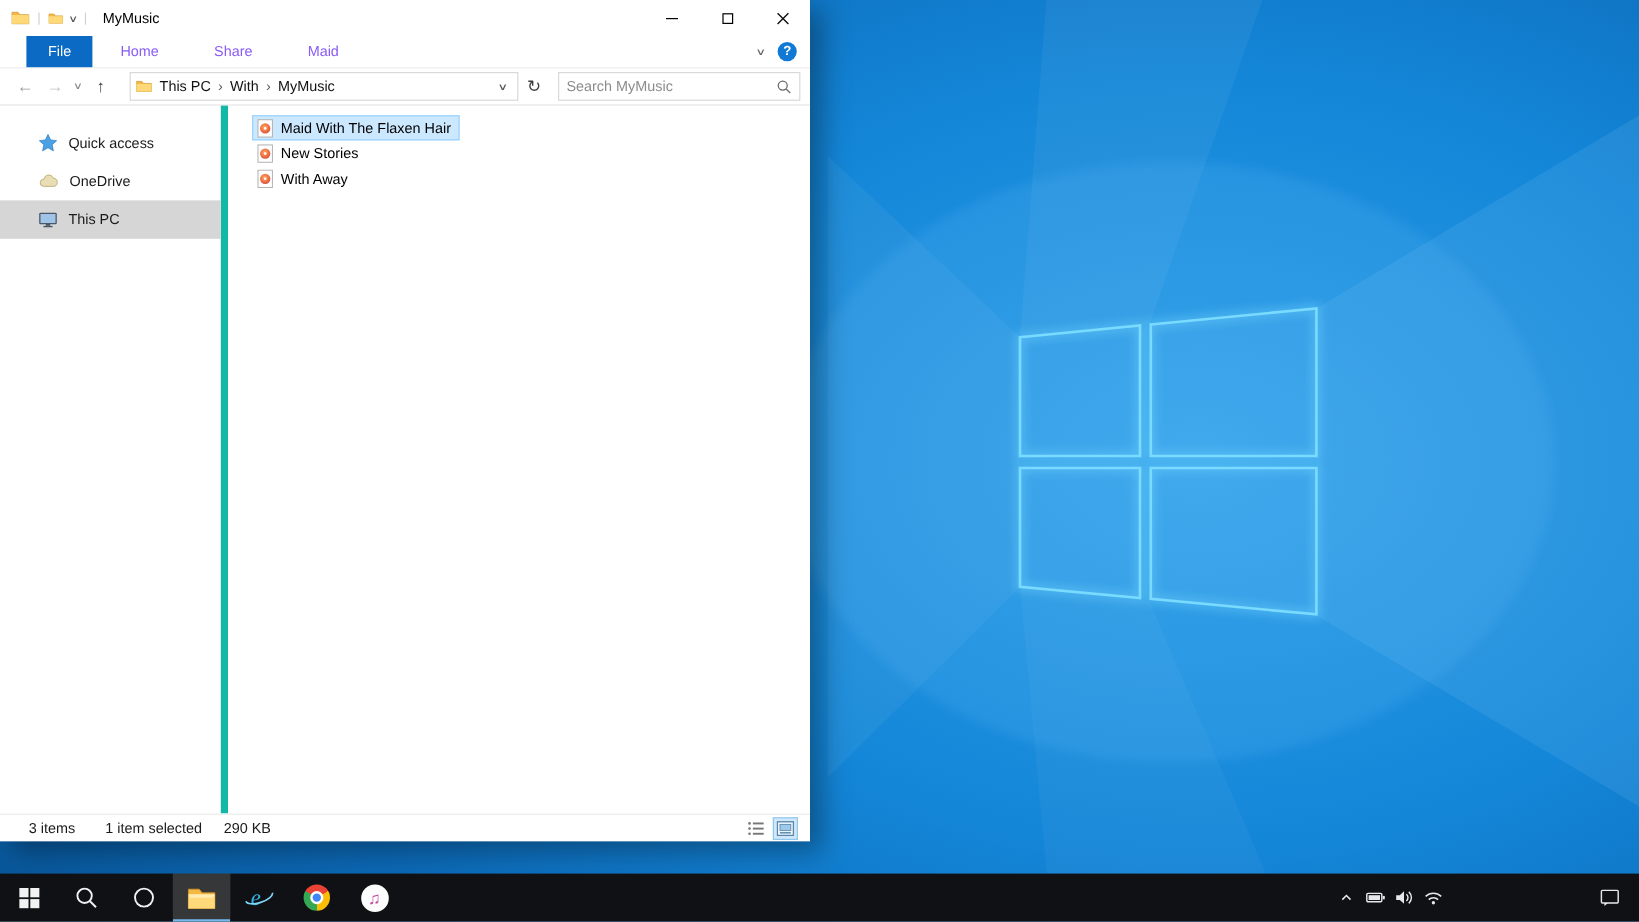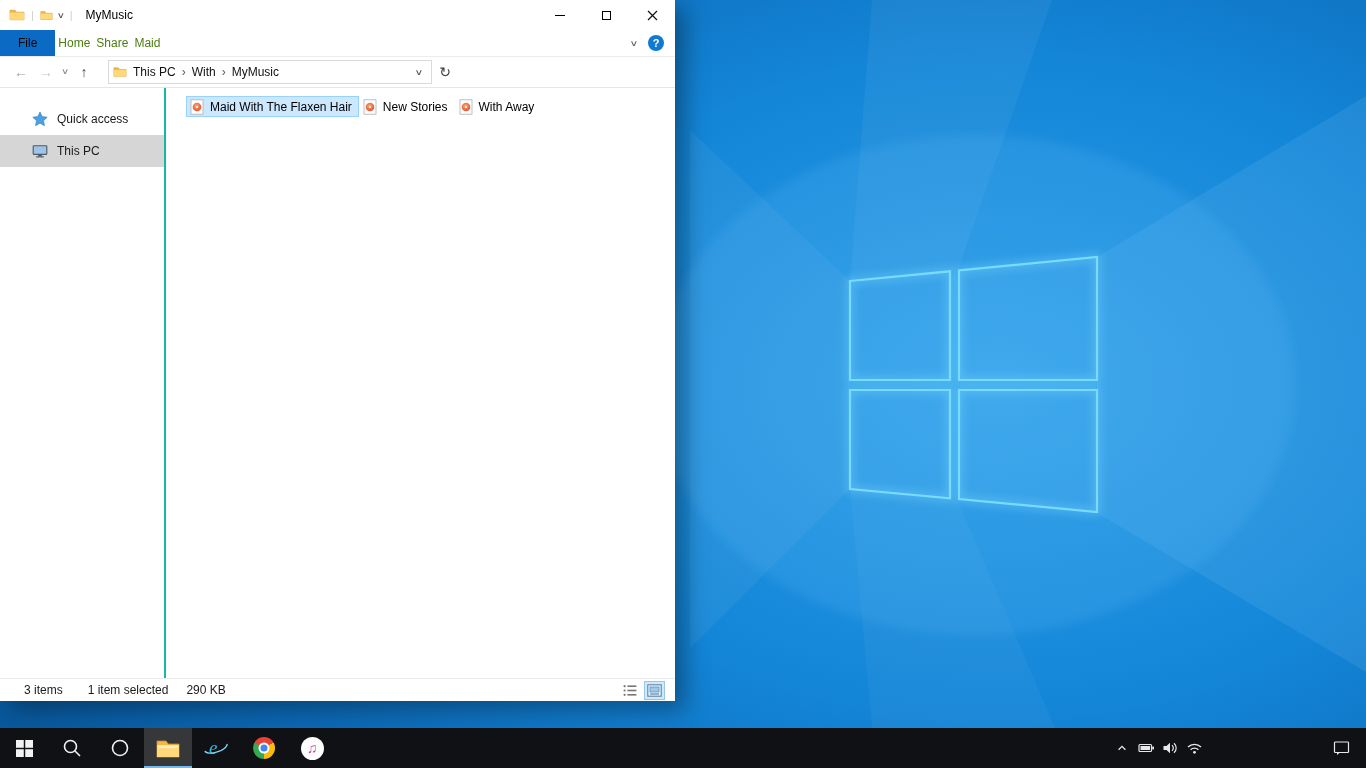--- a/index.html
+++ b/index.html
@@ -18,22 +18,22 @@
   .titlebar { height:30px; display:flex; align-items:center; padding-left:9px; background:#fff; }
   .qat-sep { color:#cfcfcf; margin:0 6px; font-size:11px; }
   .qat-chevron { color:#555; font-size:8px; margin-left:5px; transform:scaleX(1.4); }
   .title-text { margin-left:7px; color:#000; }
   .captions { margin-left:auto; display:flex; height:100%; }
   .cap { width:46px; height:100%; display:flex; align-items:center; justify-content:center; }
   .min-glyph { width:10px; height:1px; background:#000; }
   .max-glyph { width:9px; height:9px; border:1px solid #000; }
 
   .ribbon { height:27px; display:flex; align-items:stretch; border-bottom:1px solid #ededed; }
-  .file-tab { background:#0b6ac4; color:#000000; padding:0 18px; margin-left:0; display:flex; align-items:center; }
-  .rtab { padding:0 3px; display:flex; align-items:center; color:#4d7c0f; }
+  .file-tab { background:#0b6ac4; color:#ffffff; padding:0 18px; margin-left:22px; display:flex; align-items:center; }
+  .rtab { padding:0 23px; display:flex; align-items:center; color:#8b5cf6; }
   .ribbon-right { margin-left:auto; display:flex; align-items:center; gap:11px; padding-right:11px; }
   .ribbon-chevron { color:#666; font-size:8px; transform:scaleX(1.5); }
   .help-badge { width:16px; height:16px; border-radius:50%; background:#1079d4; color:#fff; font-size:11px;
     font-weight:bold; display:flex; align-items:center; justify-content:center; }
 
   .addressbar { height:31px; display:flex; align-items:center; border-bottom:1px solid #e6e6e6; padding:0 8px; }
   .nav-arrow { text-align:center; font-size:14px; line-height:1; }
   .back-btn { width:26px; color:#9b9b9b; }
   .fwd-btn { width:24px; color:#c6c6c6; }
   .recent-btn { width:14px; color:#8a8a8a; font-size:8px; transform:scaleX(1.4); }
@@ -42,26 +42,26 @@
   .crumb { padding:0 6px; white-space:nowrap; color:#111; }
   .crumb-sep { color:#5f5f5f; font-size:12px; }
   .flex-spacer { flex:1; }
   .address-chevron { color:#555; font-size:8px; padding:0 5px; transform:scaleX(1.5); }
   .refresh-btn { width:26px; text-align:center; color:#3f3f3f; font-size:14px; }
   .searchbox { height:24px; border:1px solid #d9d9d9; flex:1; display:flex; align-items:center; margin-left:7px; padding:0 6px; background:#fff; }
   .searchbox input { border:none; outline:none; flex:1; min-width:0; font-size:12px; color:#333; font-family:inherit; background:transparent; }
   .searchbox input::placeholder { color:#8c8c8c; }
 
   .content { display:flex; height:590px; }
-  .navpane { width:166px; flex-shrink:0; padding-top:15px; border-right:2px solid #14b8a6; }
+  .navpane { width:190px; flex-shrink:0; padding-top:15px; border-right:6px solid #14b8a6; }
   .nav-item { height:32px; display:flex; align-items:center; gap:9px; padding-left:32px; }
   .nav-item.selected { background:#d6d6d6; }
   .nav-label { white-space:nowrap; }
 
-  .filepane { flex:1; padding:8px 0 0 20px; display:flex; flex-direction:row; align-items:flex-start; }
+  .filepane { flex:1; padding:8px 0 0 20px; display:flex; flex-direction:column; align-items:flex-start; }
   .file-row { display:inline-flex; align-items:center; gap:5px; height:21px; padding:0 6px 0 2px; border:1px solid transparent; }
   .file-row.selected { background:#cce8ff; border-color:#99d1ff; }
   .file-name { white-space:nowrap; color:#000; }
 
   .statusbar { position:absolute; left:0; right:0; bottom:0; height:23px; display:flex; align-items:center;
     border-top:1px solid #ebebeb; padding:0 10px 0 24px; background:#fff; }
   .st-count { margin-right:25px; }
   .st-sel { margin-right:18px; }
   .status-icons { margin-left:auto; display:flex; gap:4px; }
   .sicon { width:21px; height:19px; display:flex; align-items:center; justify-content:center; border:1px solid transparent; }
@@ -177,32 +177,45 @@
       </svg>
       <span class="crumb">This PC</span>
       <span class="crumb-sep">›</span>
       <span class="crumb">With</span>
       <span class="crumb-sep">›</span>
       <span class="crumb">MyMusic</span>
       <span class="flex-spacer"></span>
       <span class="address-chevron">∨</span>
     </div>
     <span class="refresh-btn">↻</span>
+    <div class="searchbox">
+      <input type="text" placeholder="Search MyMusic" style="">
+      <svg width="13" height="13" viewBox="0 0 16 16">
+        <circle cx="6.5" cy="6.5" r="4.6" fill="none" stroke="#6b6b6b" stroke-width="1.3"></circle>
+        <line x1="10" y1="10" x2="14.2" y2="14.2" stroke="#6b6b6b" stroke-width="1.3"></line>
+      </svg>
+    </div>
   </div>
 
   <div class="content">
     <div class="navpane">
 
       <div class="nav-item">
         <svg width="16" height="16" viewBox="0 0 16 16">
           <polygon points="8,1 10.2,5.6 15.2,6.2 11.5,9.7 12.5,14.7 8,12.2 3.5,14.7 4.5,9.7 0.8,6.2 5.8,5.6" fill="#4ba0e4" stroke="#2f7cc0" stroke-width="0.6"></polygon>
         </svg>
         <span class="nav-label">Quick access</span>
       </div>
 
+      <div class="nav-item">
+        <svg width="17" height="16" viewBox="0 0 17 16">
+          <path d="M4.4 12.3a3 3 0 0 1 .2-6 4.1 4.1 0 0 1 7.9-0.8 3.1 3.1 0 0 1-.4 6.8z" fill="#e9ddb5" stroke="#b7a868" stroke-width="0.7"></path>
+        </svg>
+        <span class="nav-label">OneDrive</span>
+      </div>
 
       <div class="nav-item selected">
         <svg width="16" height="16" viewBox="0 0 16 16">
           <rect x="1.2" y="2.8" width="13.6" height="8.6" rx="0.6" fill="#9fc4e8" stroke="#4d5a66" stroke-width="1.1"></rect>
           <rect x="6.2" y="11.6" width="3.6" height="1.6" fill="#4d5a66"></rect>
           <rect x="4.2" y="13.2" width="7.6" height="1.2" fill="#4d5a66"></rect>
         </svg>
         <span class="nav-label">This PC</span>
       </div>
 

